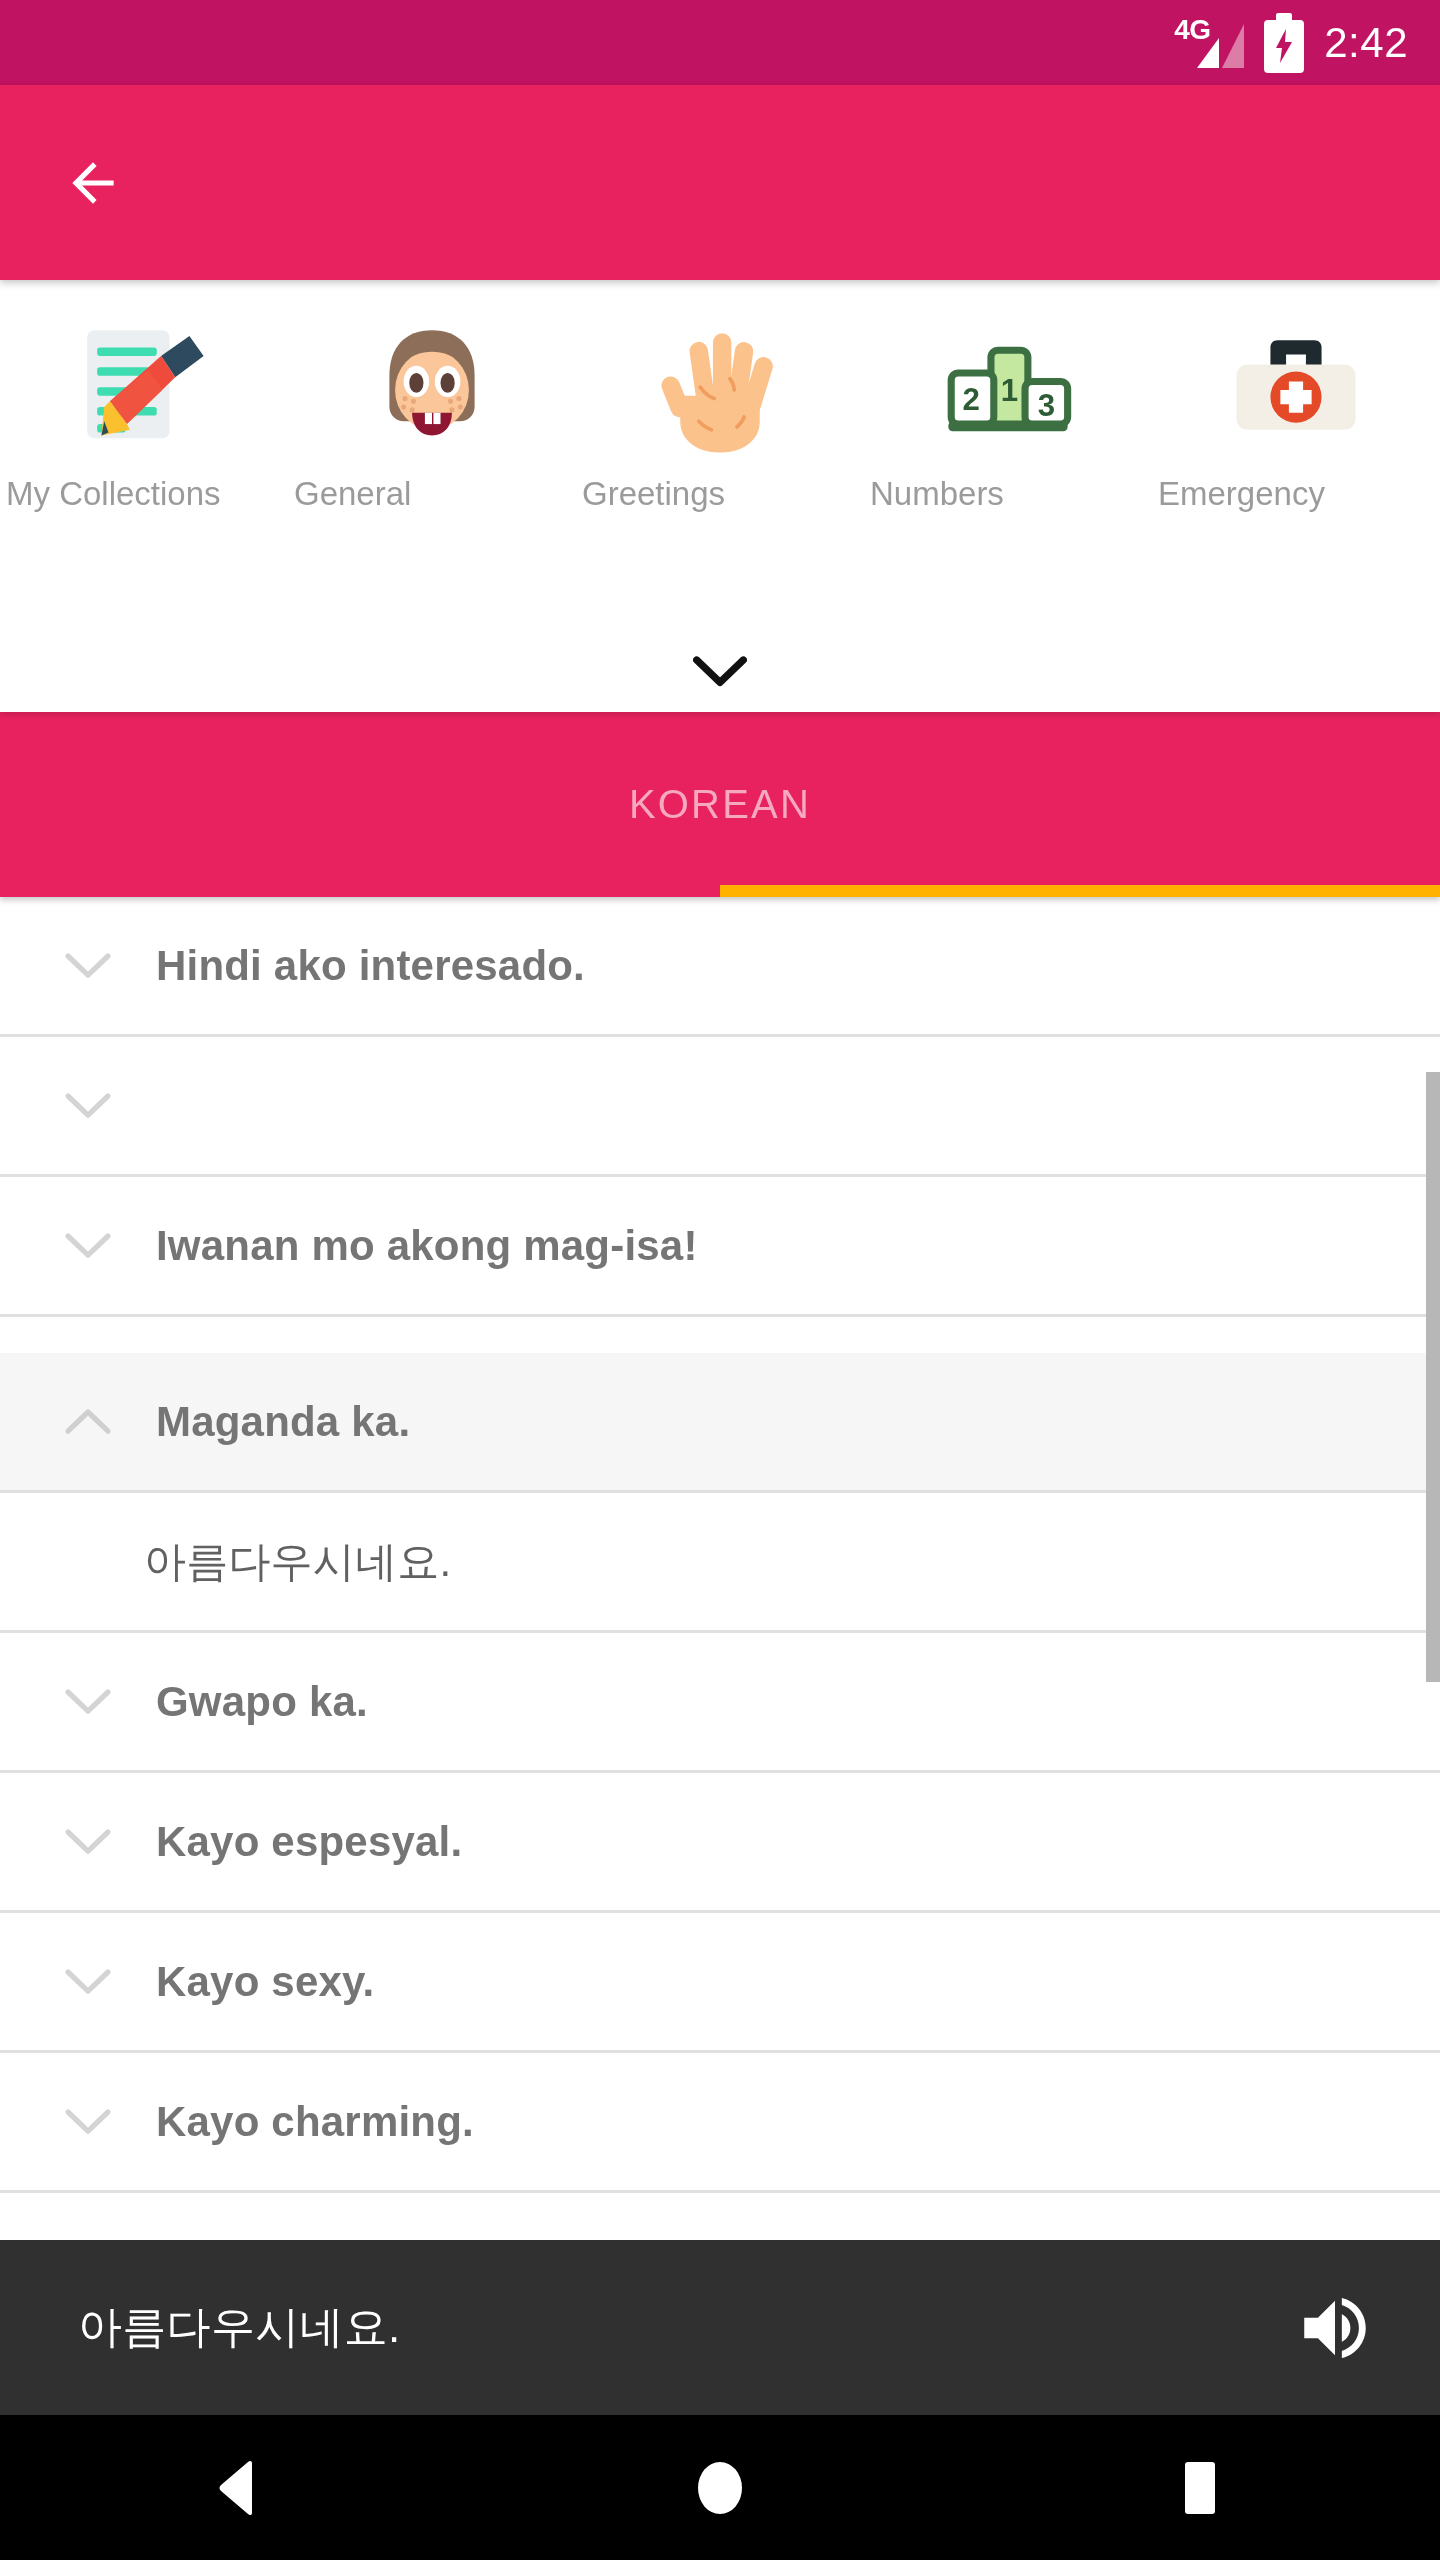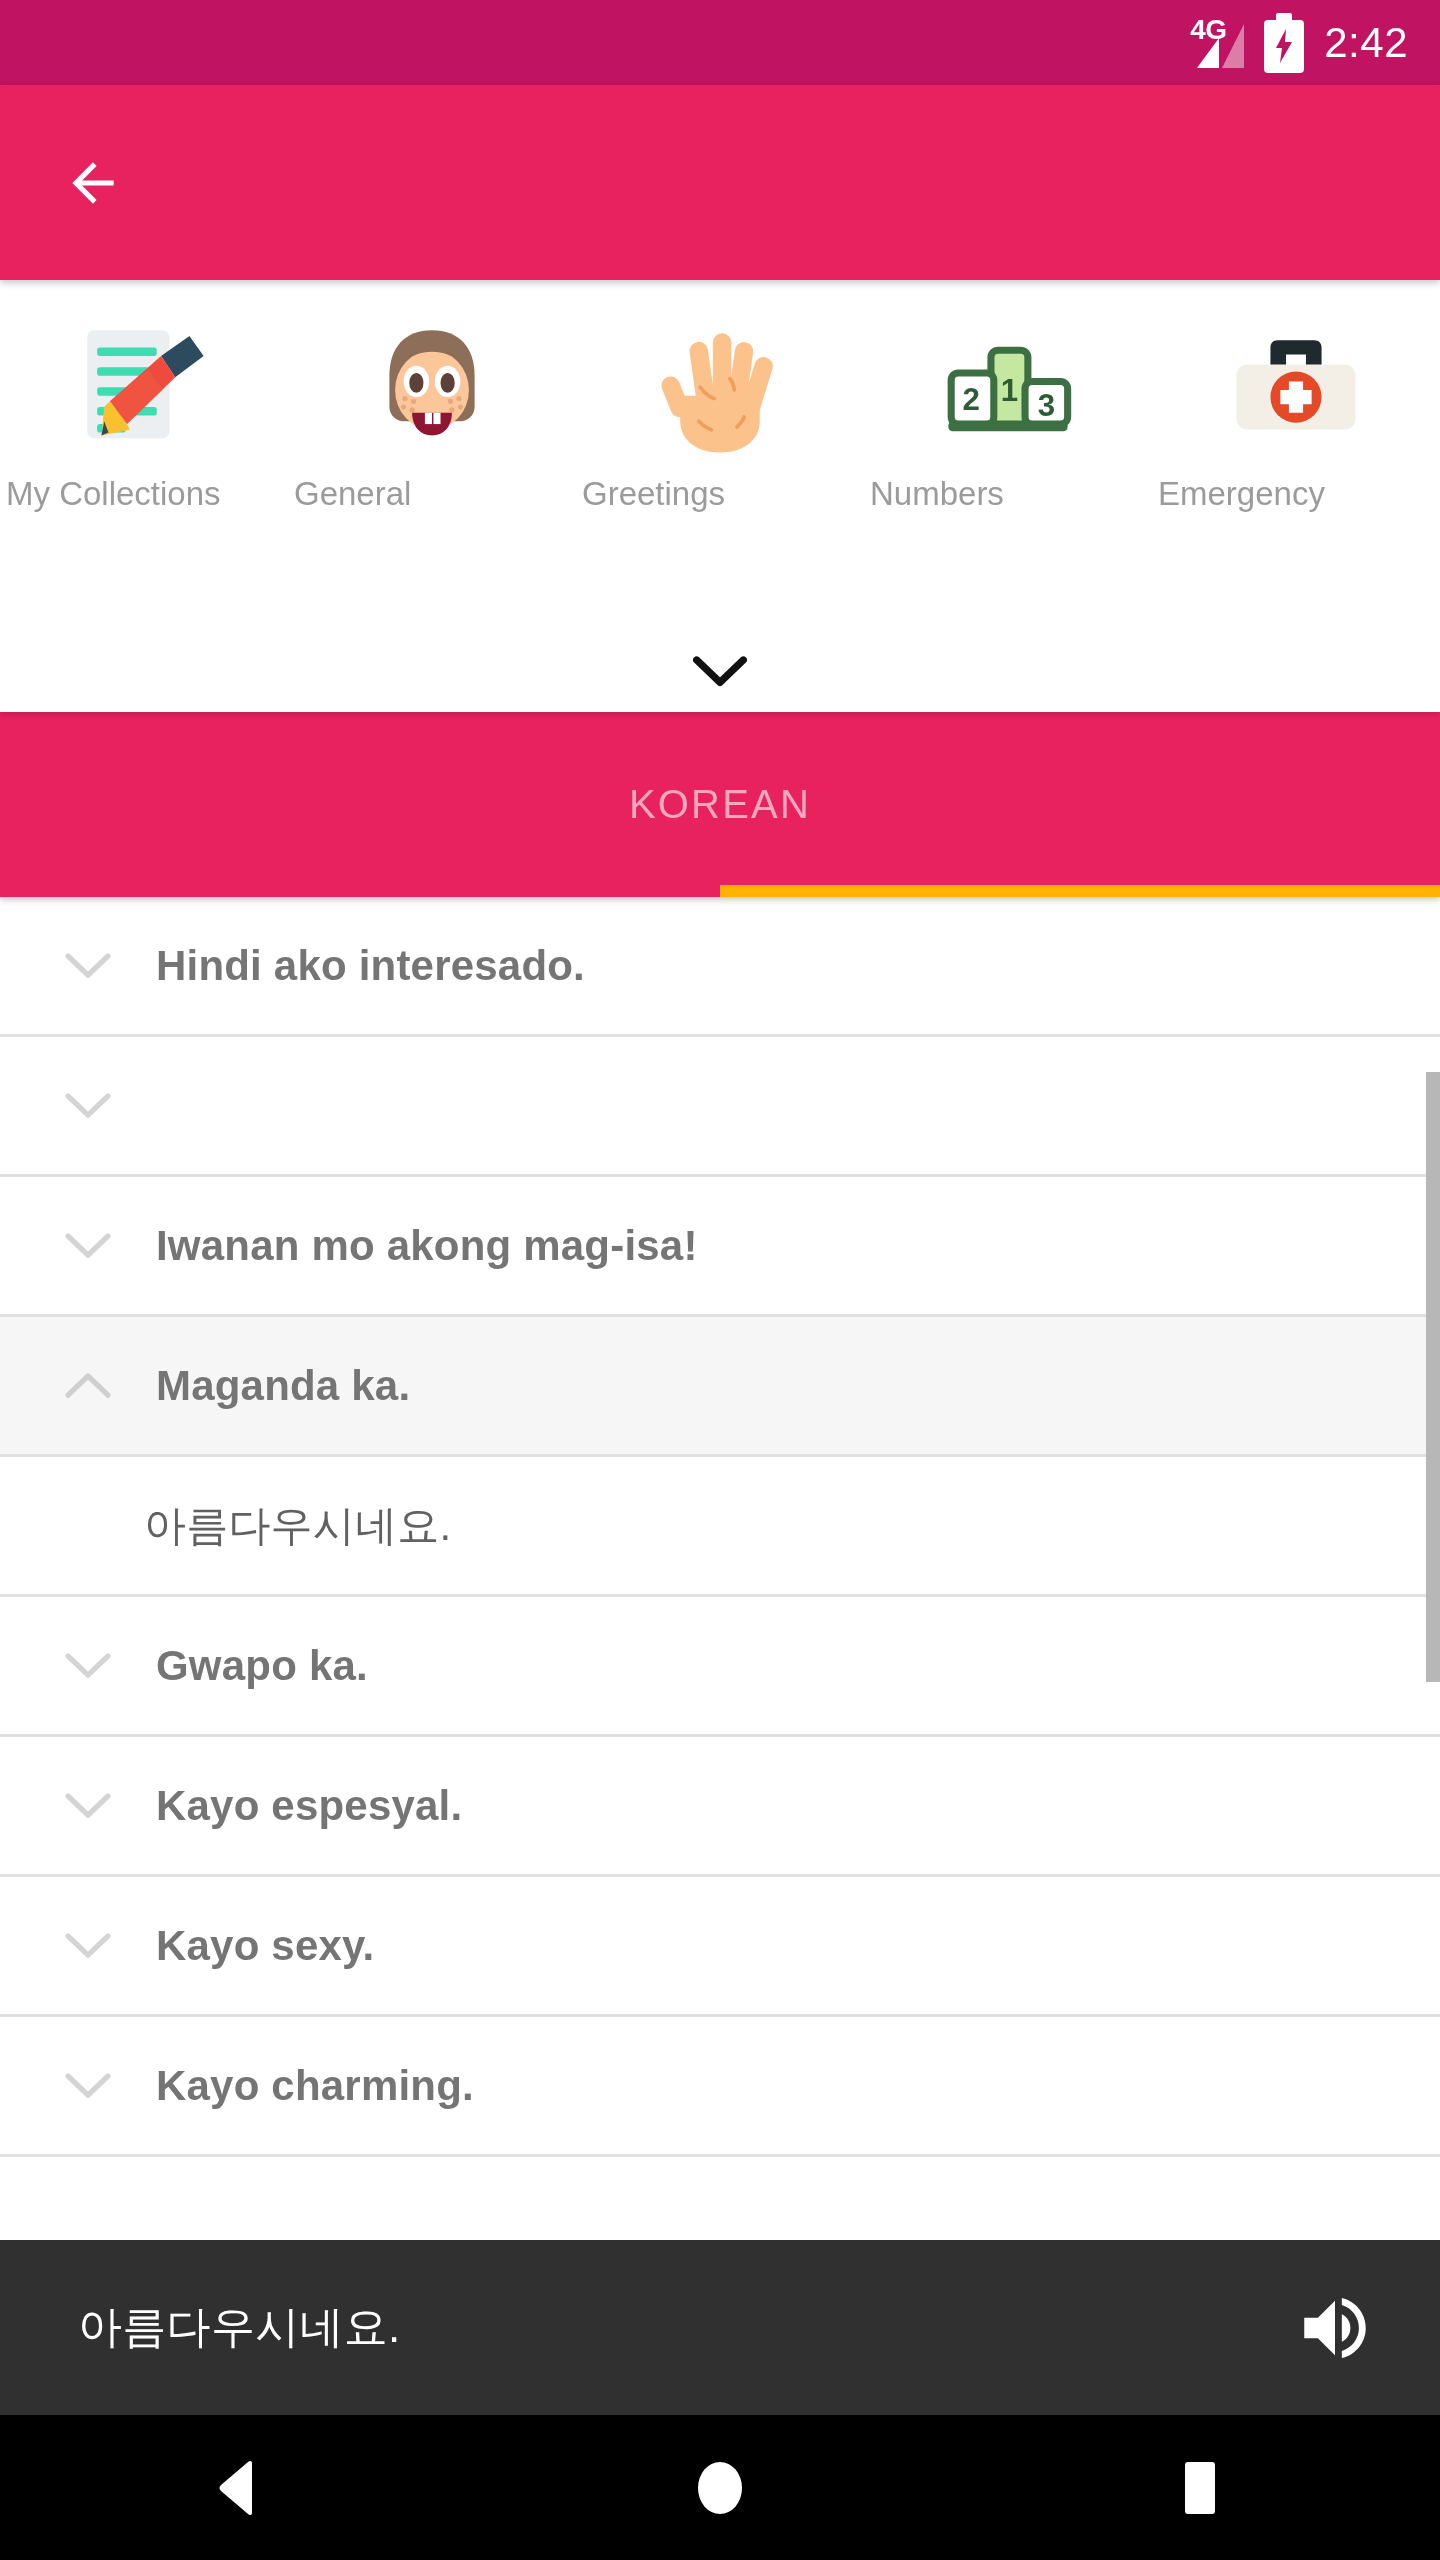--- a/index.html
+++ b/index.html
@@ -12,21 +12,21 @@
   .screen { width:1440px; height:2560px; position:relative; display:flex; flex-direction:column; }
 
   
   .status-bar {
     height:85px; background:#c01362; flex:0 0 85px;
     display:flex; align-items:center; justify-content:flex-end;
     padding-right:32px; gap:20px;
   }
   .sig-wrap { position:relative; width:70px; height:58px; display:flex; align-items:flex-end; }
   .sig-label {
-    position:absolute; left:16px; top:2px;
+    position:absolute; left:0; top:2px;
     color:#ffffff; font-size:28px; font-weight:bold; letter-spacing:-0.5px; line-height:1;
   }
   .sig-tri { position:absolute; right:0; bottom:4px; width:52px; height:44px; }
   .battery { position:relative; width:40px; height:60px; }
   .batt-body {
     position:absolute; left:0; top:7px; width:40px; height:53px;
     background:#ffffff; border-radius:4px;
   }
   .batt-cap {
     position:absolute; left:12px; top:0; width:16px; height:9px;
@@ -89,21 +89,21 @@
   }
 
   
   .list-wrap { flex:1 1 auto; position:relative; background:#ffffff; overflow:hidden; }
   .list { position:absolute; inset:0; }
   .row {
     height:140px; display:flex; align-items:center;
     border-bottom:3px solid #e0e0e0; background:#ffffff;
     padding-left:50px;
   }
-  .row.expanded { background:#f6f6f6; }
+  .row.expanded { background:#f6f6f6;margin-top:36px; }
   .row-chevron { width:76px; display:flex; align-items:center; justify-content:center; flex:0 0 76px; }
   .row-text {
     font-size:42px; font-weight:bold; color:#757575;
     margin-left:30px; letter-spacing:0.2px; white-space:nowrap;
   }
   .row-trans {
     height:140px; display:flex; align-items:center;
     border-bottom:3px solid #e0e0e0; background:#ffffff;
     padding-left:144px;
   }

